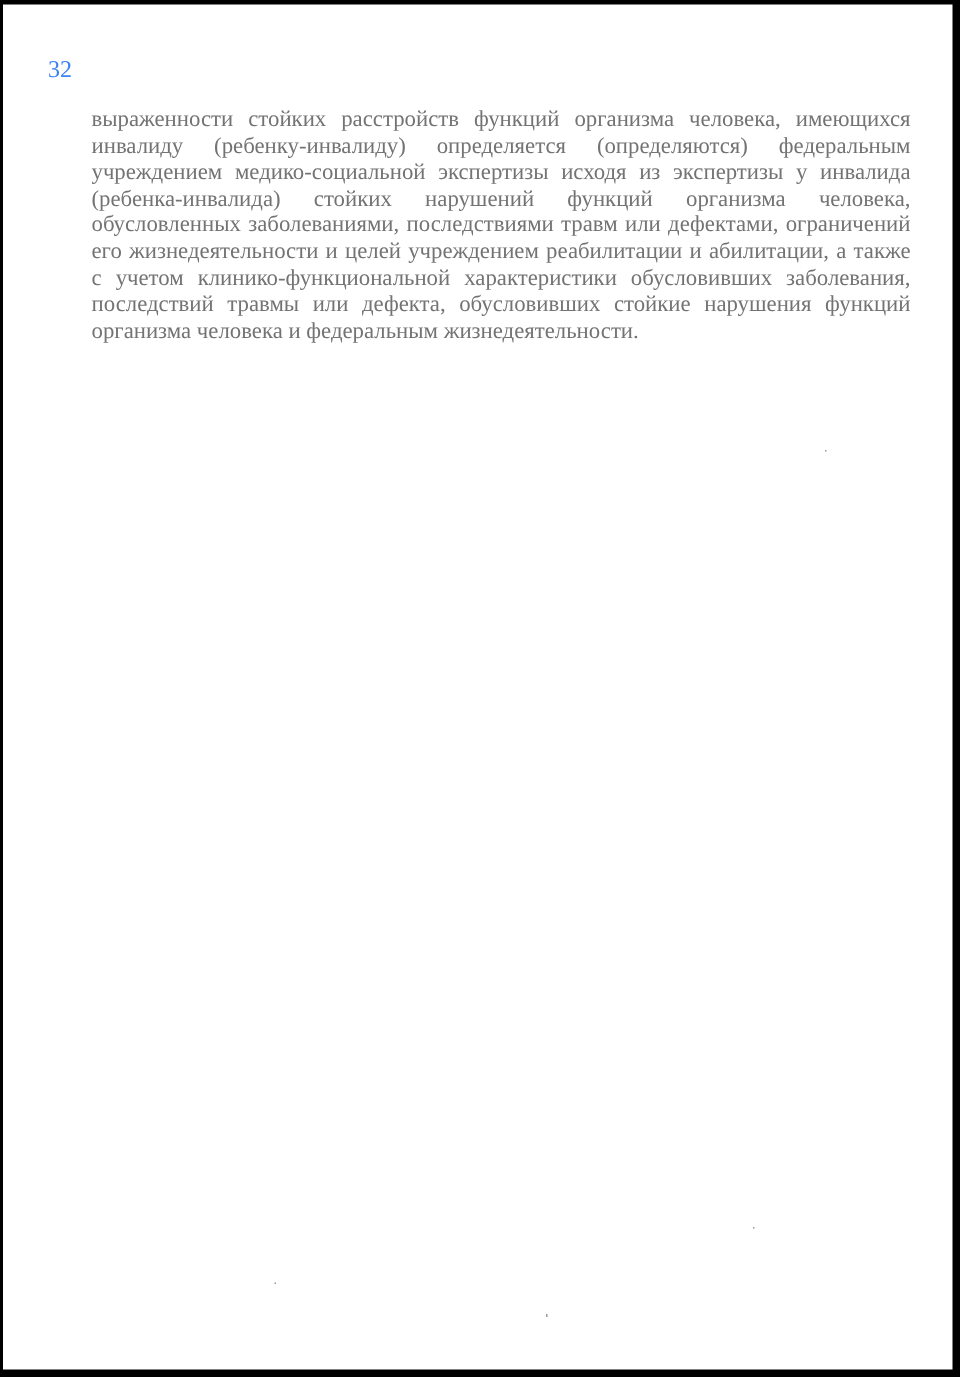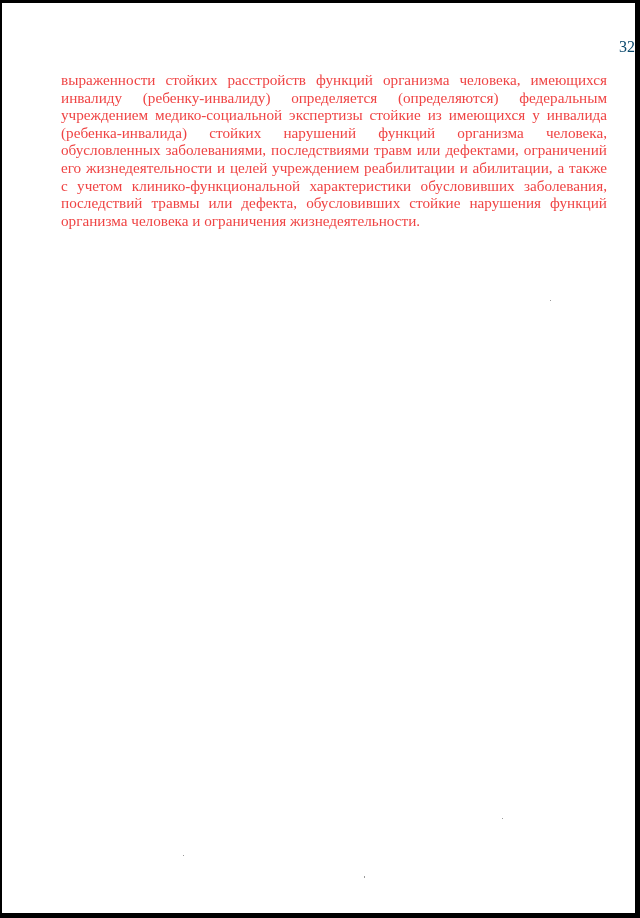--- a/index.html
+++ b/index.html
@@ -19,37 +19,37 @@
       top: 3px;
       width: 633px;
       height: 910px;
       background: #ffffff;
     }
     .page-number {
       position: absolute;
       left: 0;
       width: 100%;
       top: 35px;
-      text-align: right;
+      text-align: left;
       font-family: "Liberation Serif", serif;
       font-size: 16px;
       line-height: 18px;
-      color: #0c4a6e;
+      color: #3b82f6;
       padding-left: 30px;
       box-sizing: border-box;
     }
     .body-text {
       position: absolute;
       left: 59px;
       top: 68px;
       width: 546px;
       font-family: "Liberation Serif", serif;
       font-size: 15.2px;
       line-height: 17.6px;
-      color: #ef4444;
+      color: #737373;
     }
     .line {
       display: block;
       text-align: justify;
       text-align-last: justify;
       white-space: nowrap;
       height: 17.6px;
     }
     .line.last {
       text-align-last: left;
@@ -63,26 +63,26 @@
   </style>
 </head>
 <body>
 
 <div class="scan-page">
   <div class="page-number">32</div>
 
   <div class="body-text">
     <span class="line">выраженности стойких расстройств функций организма человека, имеющихся</span>
     <span class="line">инвалиду (ребенку-инвалиду) определяется (определяются) федеральным</span>
-    <span class="line">учреждением медико-социальной экспертизы стойкие из имеющихся у инвалида</span>
+    <span class="line">учреждением медико-социальной экспертизы исходя из экспертизы у инвалида</span>
     <span class="line">(ребенка-инвалида) стойких нарушений функций организма человека,</span>
     <span class="line">обусловленных заболеваниями, последствиями травм или дефектами, ограничений</span>
     <span class="line">его жизнедеятельности и целей учреждением реабилитации и абилитации, а также</span>
     <span class="line">с учетом клинико-функциональной характеристики обусловивших заболевания,</span>
     <span class="line">последствий травмы или дефекта, обусловивших стойкие нарушения функций</span>
-    <span class="line last">организма человека и ограничения жизнедеятельности.</span>
+    <span class="line last">организма человека и федеральным жизнедеятельности.</span>
   </div>
 
   <div class="speck" style="left:548px; top:297px;"></div>
   <div class="speck" style="left:181px; top:852px;"></div>
   <div class="speck" style="left:362px; top:873px; height:2px;"></div>
   <div class="speck" style="left:500px; top:815px;"></div>
 </div>
 
 </body></html>

